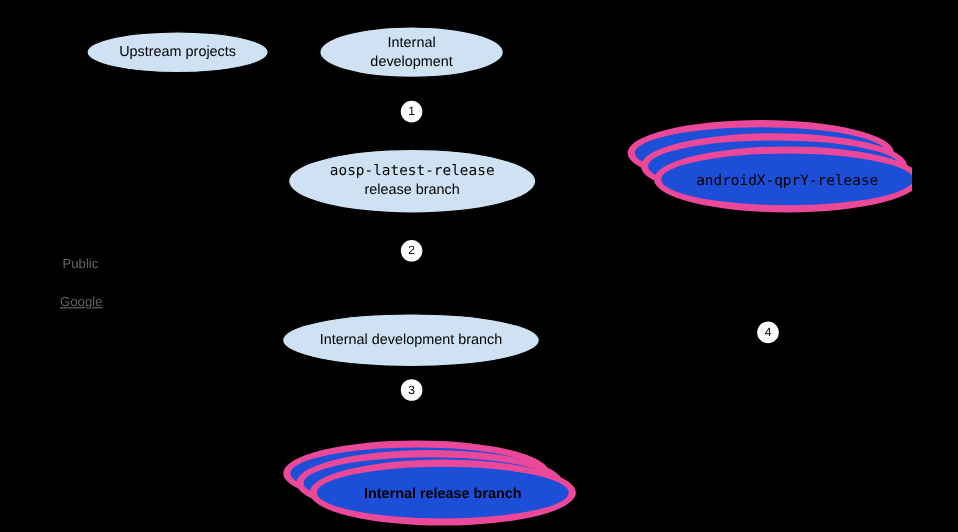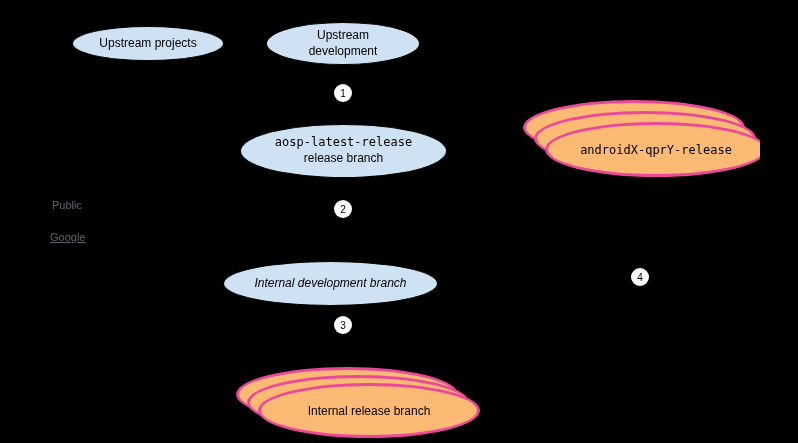--- a/index.html
+++ b/index.html
@@ -22,22 +22,22 @@
     align-items: center;
     justify-content: center;
     text-align: center;
     color: #000000;
     font-size: 12px;
     line-height: 1.3;
   }
   .mono { font-family: "DejaVu Sans Mono", monospace; font-size: 12px; }
   .stack-e {
     position: absolute;
-    background: #fdba74;
-    border: 3px solid #ec4899;
+    background: #1d4ed8;
+    border: 6px solid #ec4899;
     border-radius: 50%;
   }
   .stack-front {
     display: flex;
     align-items: center;
     justify-content: center;
     text-align: center;
     color: #000000;
     font-size: 12px;
   }
@@ -50,55 +50,56 @@
     color: #000000;
     font-size: 10px;
     display: flex;
     align-items: center;
     justify-content: center;
   }
   .zone-label {
     position: absolute;
     color: #5f6368;
     font-size: 11px;
+    margin-top: 15px;
   }
 
   
   .n-upstream   { left: 72px;  top: 26px;  width: 152px; height: 35px; }
   .n-external   { left: 266px; top: 22px;  width: 154px; height: 43px; }
   .n-aosp       { left: 240px; top: 124px; width: 207px; height: 54px; }
-  .n-intdev     { left: 223px; top: 261px; width: 215px; height: 45px; font-style: italic; }
+  .n-intdev     { left: 235px; top: 261px; width: 215px; height: 45px; }
 
   .ax-1 { left: 523px; top: 100px; width: 222px; height: 55px; }
   .ax-2 { left: 534px; top: 111px; width: 222px; height: 55px; }
   .ax-3 { left: 545px; top: 122px; width: 222px; height: 55px; }
 
   .rel-1 { left: 236px; top: 367px; width: 222px; height: 55px; }
   .rel-2 { left: 247px; top: 375px; width: 222px; height: 55px; }
-  .rel-3 { left: 258px; top: 383px; width: 222px; height: 55px; }
+  .rel-3 { left: 258px; top: 383px; width: 222px; height: 55px; font-weight: bold; }
 
   .b-1 { left: 334px; top: 84px; }
   .b-2 { left: 334px; top: 200px; }
   .b-3 { left: 334px; top: 316px; }
   .b-4 { left: 631px; top: 268px; }
 
   .z-public { left: 52px; top: 199px; }
   .z-google { left: 50px; top: 231px; text-decoration: underline; }
 </style>
 </head>
 <body>
 
 <div class="canvas">
 
   <div class="node n-upstream">
     <span>Upstream projects</span>
   </div>
 
   <div class="node n-external">
-    <span>Upstream</span>
+    <span>Internal</span>
     <span>development</span>
   </div>
 
   <div class="badge b-1">
     <span>1</span>
   </div>
 
   <div class="node n-aosp">
     <span class="mono">aosp-latest-release</span>
     <span>release branch</span>

